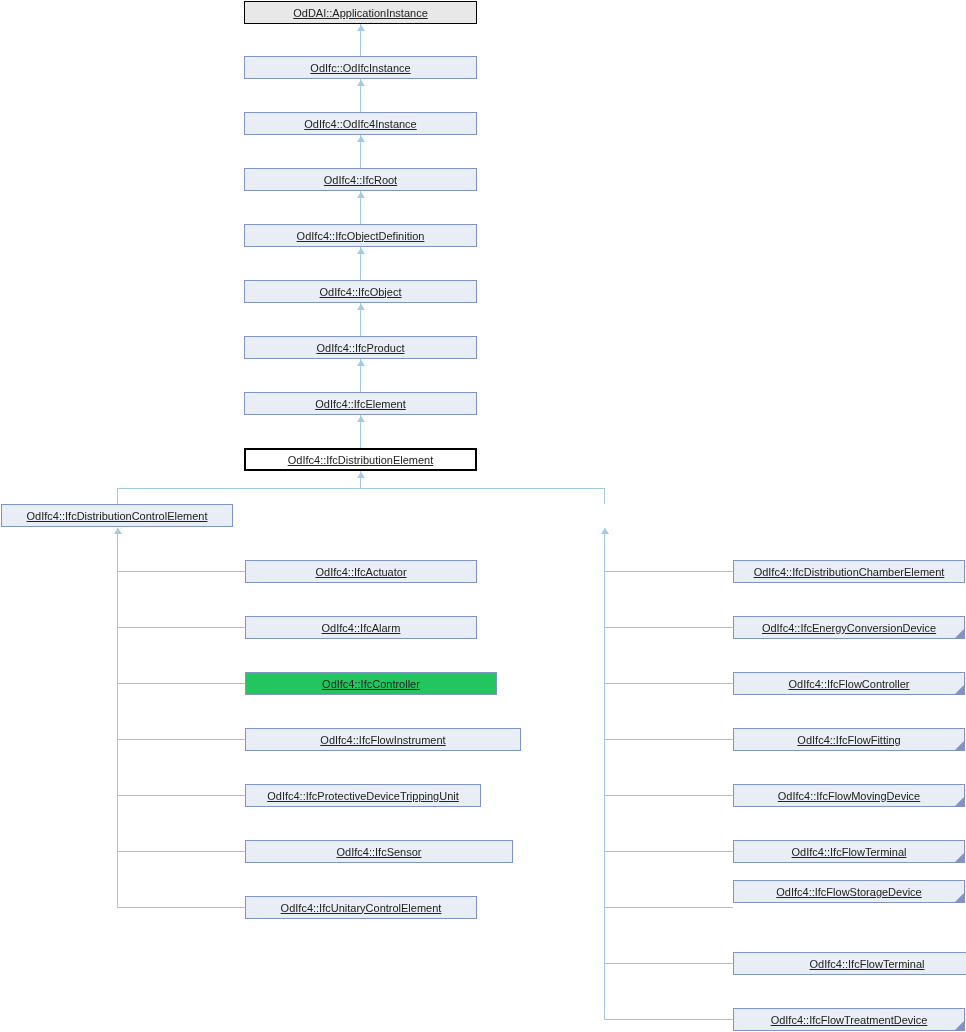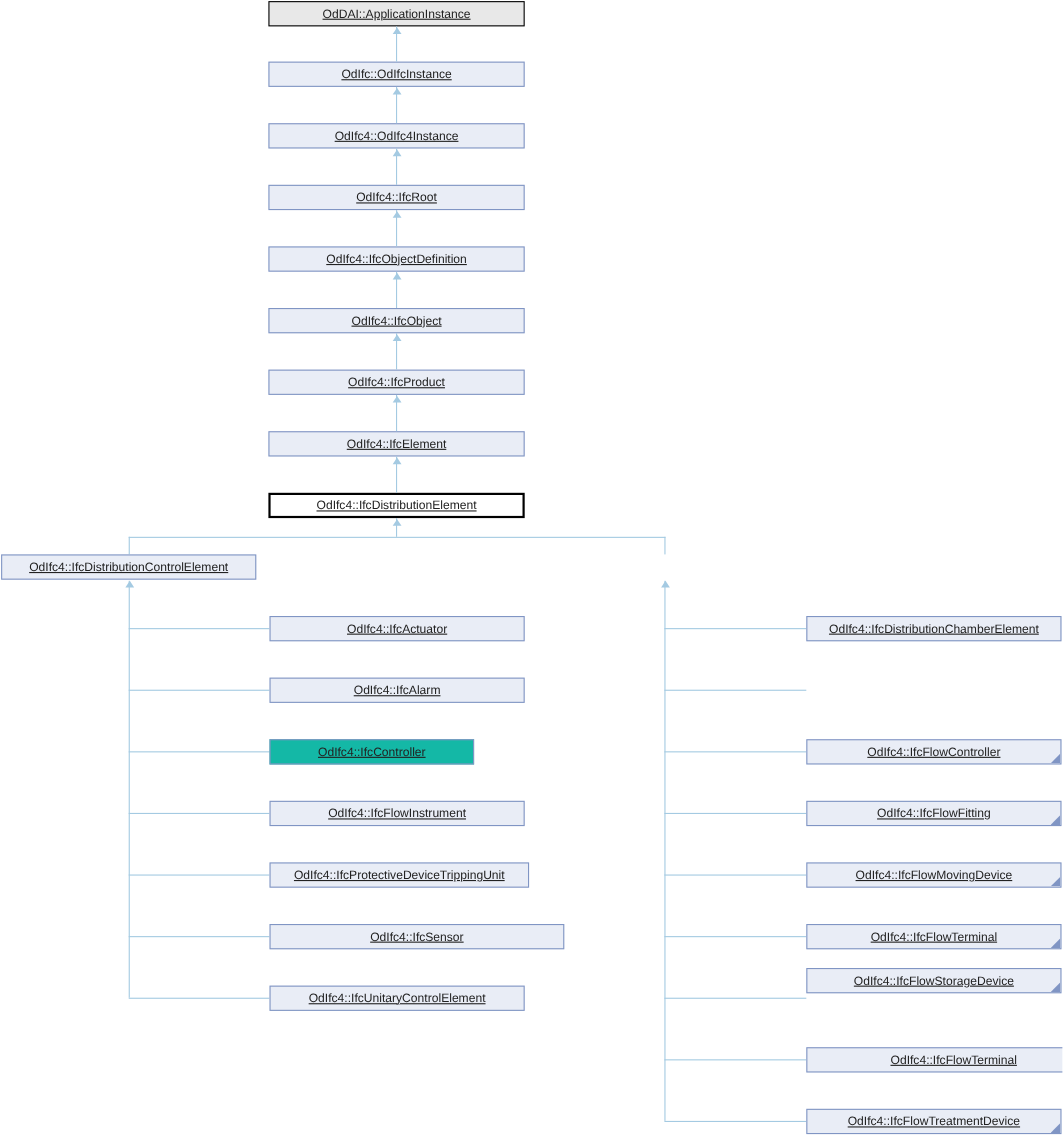--- a/index.html
+++ b/index.html
@@ -83,25 +83,25 @@
     <div class="line" style="left: 117px; top: 528px; width: 1px; height: 379px; background: rgb(164, 202, 226);"></div>
     <div class="line" style="left: 117px; top: 571px; width: 128px; height: 1px; background: rgb(164, 202, 226);"></div>
     <div class="node normal" style="left: 245px; top: 560px; width: 232px; color: rgb(34, 34, 34); background: rgb(233, 237, 246); border: 1px solid rgb(128, 149, 196);">
       <span>OdIfc4::IfcActuator</span>
     </div>
     <div class="line" style="left: 117px; top: 627px; width: 128px; height: 1px; background: rgb(164, 202, 226);"></div>
     <div class="node normal" style="left: 245px; top: 616px; width: 232px; color: rgb(34, 34, 34); background: rgb(233, 237, 246); border: 1px solid rgb(128, 149, 196);">
       <span>OdIfc4::IfcAlarm</span>
     </div>
     <div class="line" style="left: 117px; top: 683px; width: 128px; height: 1px; background: rgb(164, 202, 226);"></div>
-    <div class="node normal" style="left: 245px; top: 672px; width: 186px; color: rgb(34, 34, 34); background: #14b8a6; border: 1px solid rgb(128, 149, 196);">
+    <div class="node normal" style="left: 245px; top: 672px; width: 252px; color: rgb(34, 34, 34); background: #22c55e; border: 1px solid rgb(128, 149, 196);">
       <span>OdIfc4::IfcController</span>
     </div>
     <div class="line" style="left: 117px; top: 739px; width: 128px; height: 1px; background: rgb(164, 202, 226);"></div>
-    <div class="node normal" style="left: 245px; top: 728px; width: 232px; color: rgb(34, 34, 34); background: rgb(233, 237, 246); border: 1px solid rgb(128, 149, 196);">
+    <div class="node normal" style="left: 245px; top: 728px; width: 276px; color: rgb(34, 34, 34); background: rgb(233, 237, 246); border: 1px solid rgb(128, 149, 196);">
       <span>OdIfc4::IfcFlowInstrument</span>
     </div>
     <div class="line" style="left: 117px; top: 795px; width: 128px; height: 1px; background: rgb(164, 202, 226);"></div>
     <div class="node normal" style="left: 245px; top: 784px; width: 236px; color: rgb(34, 34, 34); background: rgb(233, 237, 246); border: 1px solid rgb(128, 149, 196);">
       <span>OdIfc4::IfcProtectiveDeviceTrippingUnit</span>
     </div>
     <div class="line" style="left: 117px; top: 851px; width: 128px; height: 1px; background: rgb(164, 202, 226);"></div>
     <div class="node normal" style="left: 245px; top: 840px; width: 268px; color: rgb(34, 34, 34); background: rgb(233, 237, 246); border: 1px solid rgb(128, 149, 196);">
       <span>OdIfc4::IfcSensor</span>
     </div>
@@ -109,20 +109,24 @@
     <div class="node normal" style="left: 245px; top: 896px; width: 232px; color: rgb(34, 34, 34); background: rgb(233, 237, 246); border: 1px solid rgb(128, 149, 196);">
       <span>OdIfc4::IfcUnitaryControlElement</span>
     </div>
     <div class="arrow" style="left: 601px; top: 528px; border-bottom: 6px solid rgb(164, 202, 226);"></div>
     <div class="line" style="left: 604px; top: 528px; width: 1px; height: 491px; background: rgb(164, 202, 226);"></div>
     <div class="line" style="left: 604px; top: 571px; width: 129px; height: 1px; background: rgb(164, 202, 226);"></div>
     <div class="node normal" style="left: 733px; top: 560px; width: 232px; color: rgb(34, 34, 34); background: rgb(233, 237, 246); border: 1px solid rgb(128, 149, 196);">
       <span>OdIfc4::IfcDistributionChamberElement</span>
     </div>
     <div class="line" style="left: 604px; top: 627px; width: 129px; height: 1px; background: rgb(164, 202, 226);"></div>
+    <div class="node normal" style="left: 733px; top: 616px; width: 232px; color: rgb(34, 34, 34); background: rgb(233, 237, 246); border: 1px solid rgb(128, 149, 196);">
+      <span>OdIfc4::IfcEnergyConversionDevice</span>
+      <span class="fold" style="background: rgb(128, 149, 196);"></span>
+    </div>
     <div class="line" style="left: 604px; top: 683px; width: 129px; height: 1px; background: rgb(164, 202, 226);"></div>
     <div class="node normal" style="left: 733px; top: 672px; width: 232px; color: rgb(34, 34, 34); background: rgb(233, 237, 246); border: 1px solid rgb(128, 149, 196);">
       <span>OdIfc4::IfcFlowController</span>
       <span class="fold" style="background: rgb(128, 149, 196);"></span>
     </div>
     <div class="line" style="left: 604px; top: 739px; width: 129px; height: 1px; background: rgb(164, 202, 226);"></div>
     <div class="node normal" style="left: 733px; top: 728px; width: 232px; color: rgb(34, 34, 34); background: rgb(233, 237, 246); border: 1px solid rgb(128, 149, 196);">
       <span>OdIfc4::IfcFlowFitting</span>
       <span class="fold" style="background: rgb(128, 149, 196);"></span>
     </div>

